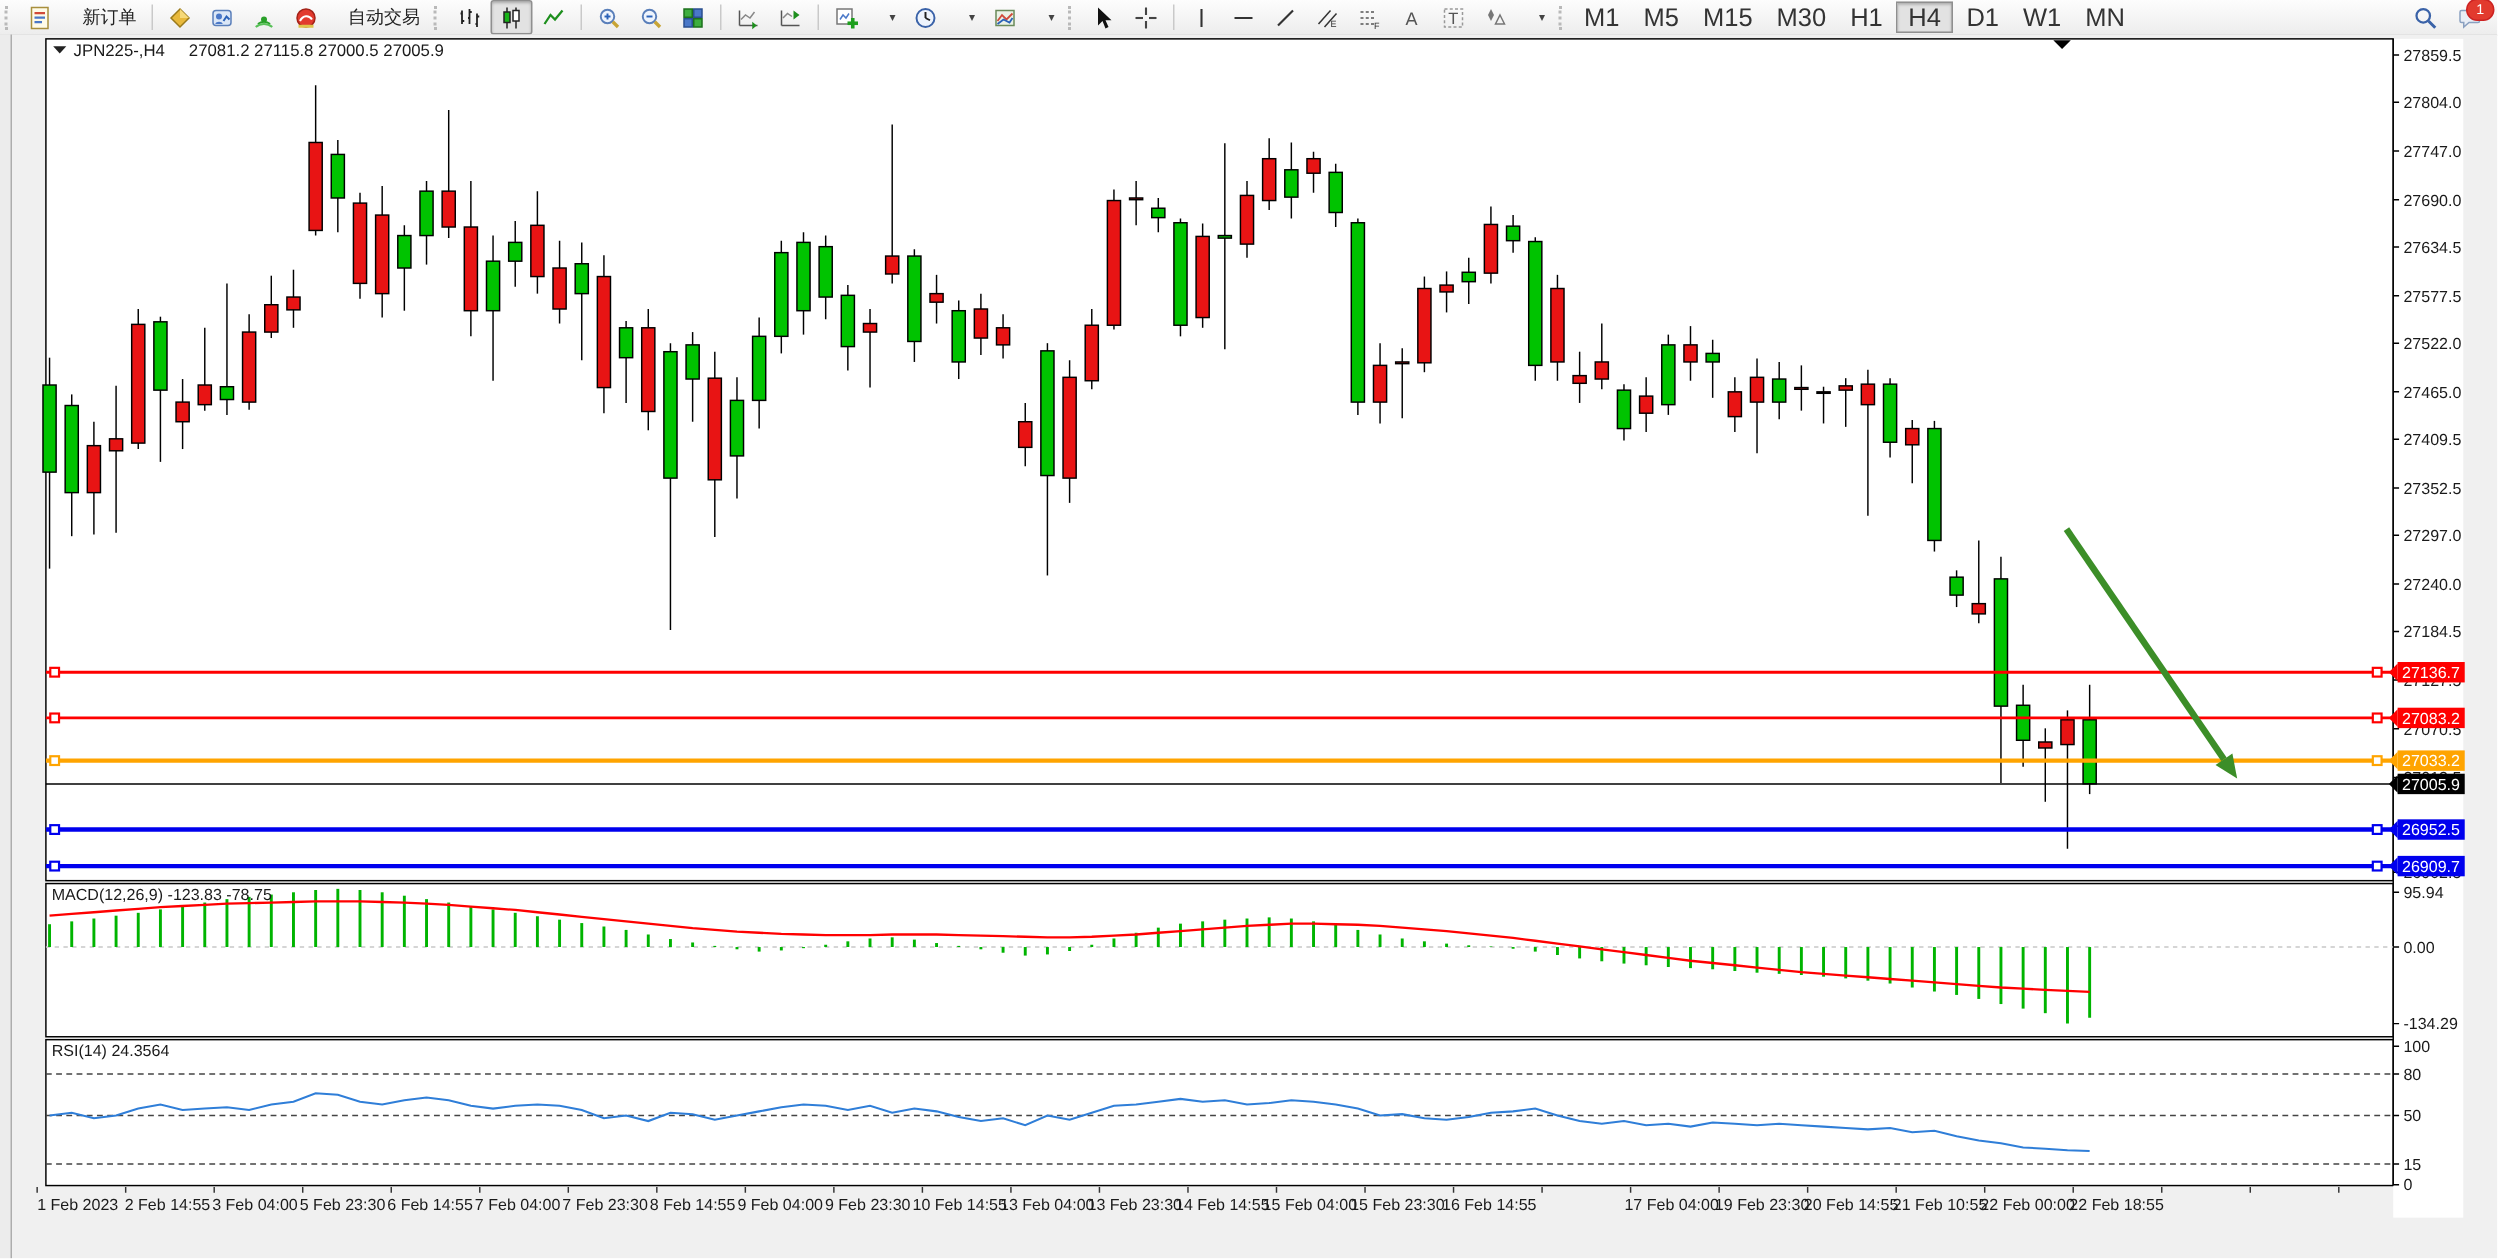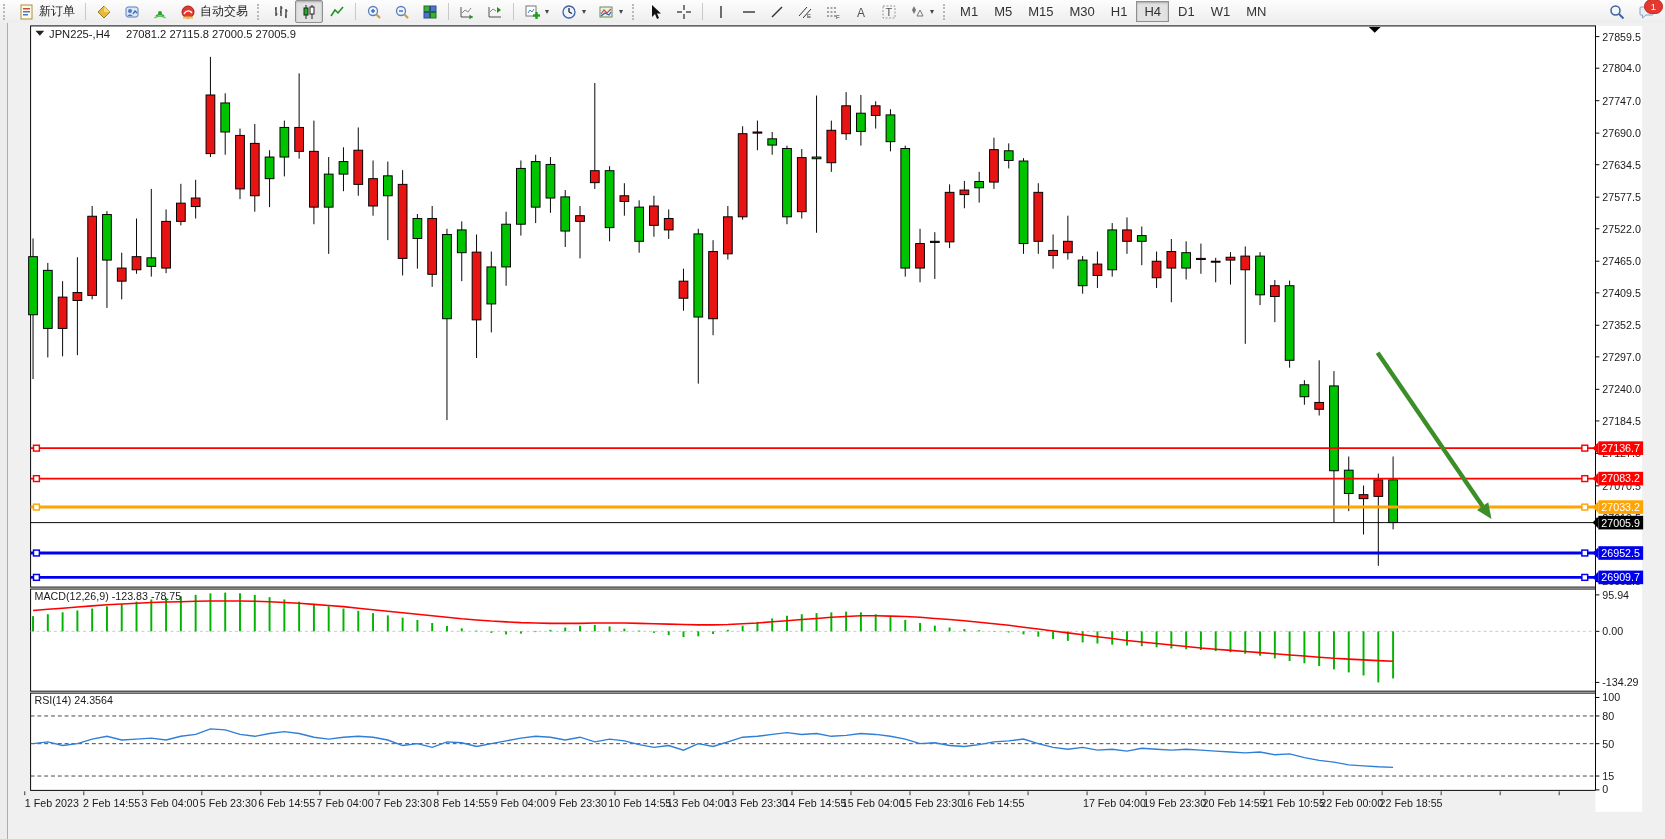--- a/index.html
+++ b/index.html
@@ -4,25 +4,25 @@
 <style>
   html,body{margin:0;padding:0;background:#fff;}
   #page{position:relative;width:1665px;height:839px;overflow:hidden;background:#fff;
         font-family:"Liberation Sans",sans-serif;-webkit-font-smoothing:antialiased;}
   
   #toolbar{position:absolute;top:0;left:0;width:1665px;height:23px;
     background:linear-gradient(#fdfdfd,#ededed);border-bottom:1px solid #b8b8b8;
     display:flex;align-items:center;font-size:12px;color:#222;}
   .grip{width:3px;height:16px;margin:0 5px 0 3px;border-left:2px dotted #b9b9b9;}
   .sep{width:1px;height:17px;background:#c9c9c9;margin:0 4px;}
-  .tbtn{display:flex;align-items:center;gap:4px;padding:2px 5px;border:1px solid transparent;
+  .tbtn{display:flex;align-items:center;gap:20px;padding:2px 5px;border:1px solid transparent;
         border-radius:2px;height:17px;white-space:nowrap;}
   .icon16{width:16px;height:16px;display:block;}
   .active-tf{border:1px solid #8f8f8f;background:#e2e2e2;box-shadow:inset 0 1px 2px rgba(0,0,0,.25);}
-  .tf{padding:2px 7px;height:15px;display:flex;align-items:center;color:#333;font-size:13px;}
+  .tf{padding:2px 7px;height:15px;display:flex;align-items:center;color:#333;font-size:17px;}
   .dd{font-size:8px;color:#444;margin-left:1px;}
   #tb-right{margin-left:auto;display:flex;align-items:center;margin-right:10px;gap:14px;}
   #chat-wrap{position:relative;}
   #chat-badge{position:absolute;top:-5px;right:-8px;min-width:13px;height:13px;border-radius:8px;
      background:#e23a2e;color:#fff;font-size:9.5px;display:flex;align-items:center;justify-content:center;
      padding:0 2px;border:1px solid #c22;}
   
   #chartwrap{position:absolute;top:23px;left:0;width:1665px;height:816px;background:#f0f0f0;}
   #leftstrip{position:absolute;top:0;left:0;width:7px;height:816px;background:#ececec;border-right:1px solid #adadad;}
   svg text{font-family:"Liberation Sans",sans-serif;}

